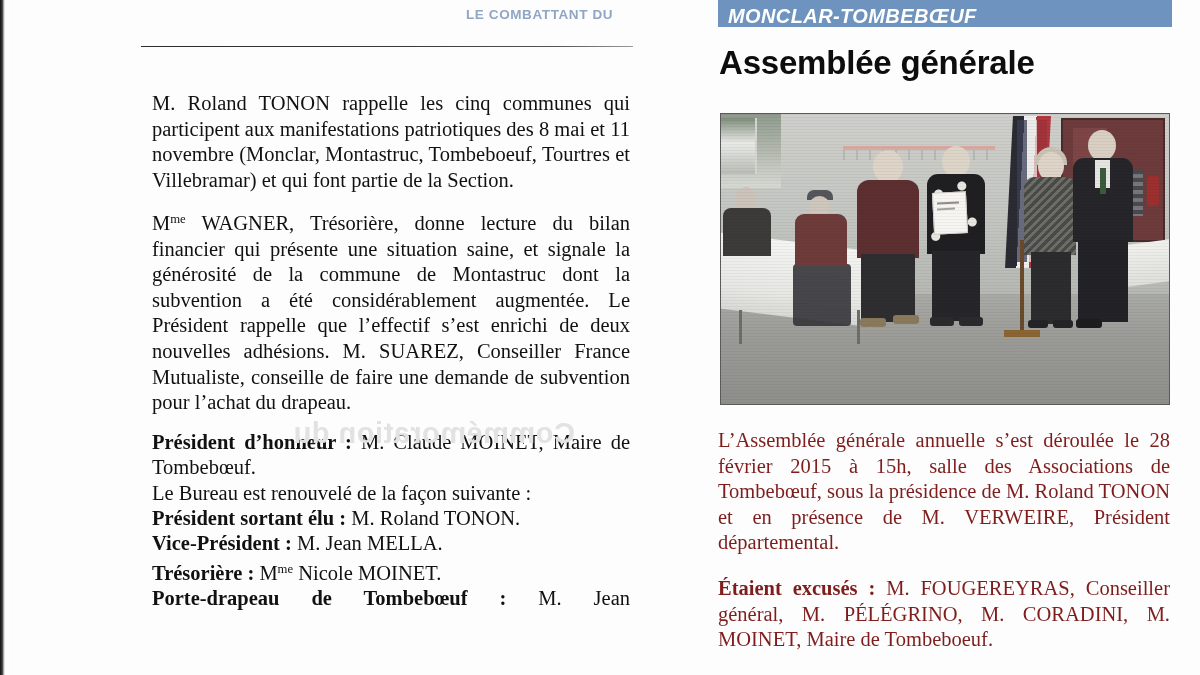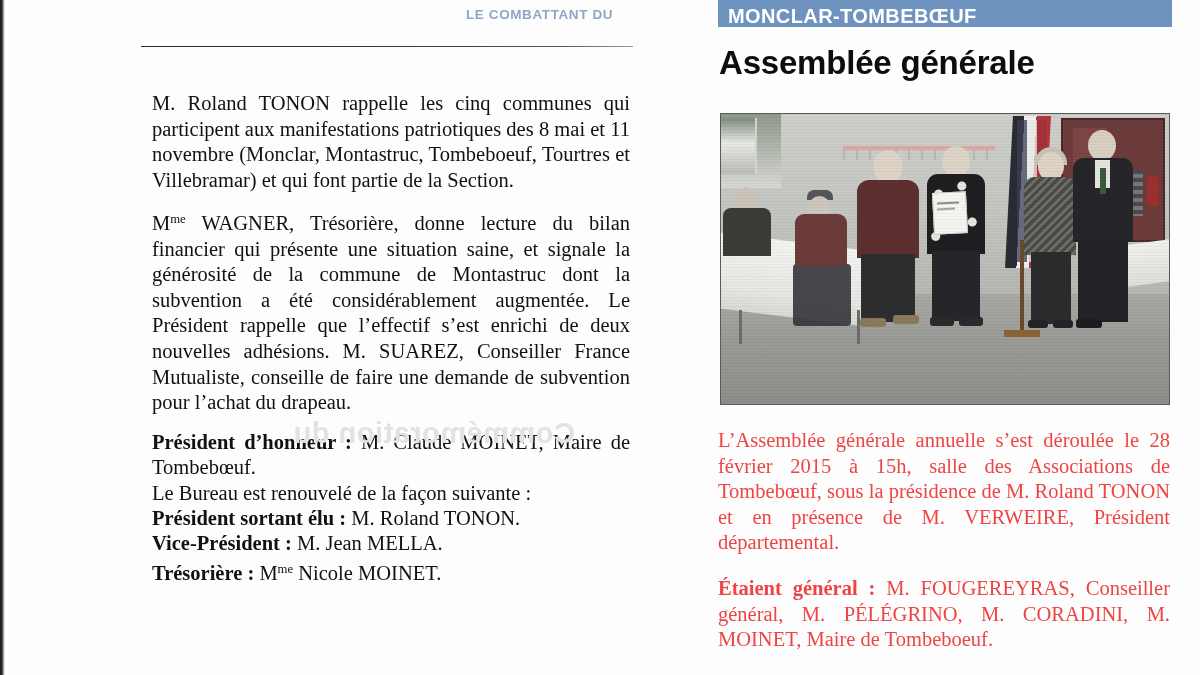--- a/index.html
+++ b/index.html
@@ -123,20 +123,21 @@
   .section-band-label {
     position: absolute;
     left: 10px;
     top: 5px;
     font-family: "Liberation Sans", "DejaVu Sans", sans-serif;
     font-weight: 700;
     font-size: 20px;
     letter-spacing: 0.4px;
     color: #ffffff;
     white-space: nowrap;
+    font-style: italic;
   }
   .article-title {
     position: absolute;
     left: 1px;
     top: 44px;
     font-family: "Liberation Sans", "DejaVu Sans", sans-serif;
     font-weight: 700;
     font-size: 33px;
     color: #0d0d0d;
     letter-spacing: -0.2px;
@@ -301,21 +302,21 @@
     position: absolute;
     left: 0;
     top: 428px;
     width: 452px;
   }
   .rpara {
     margin: 0 0 20px 0;
     font-size: 20.5px;
     line-height: 25.6px;
     text-align: justify;
-    color: #ef4444;
+    color: #7f1d1d;
   }
   .rpara.excused { text-align: justify; }
   .rpara b { font-weight: 700; }
 </style>
 </head>
 <body>
 
 <div class="page">
 
   <div class="scan-edge"></div>
@@ -351,20 +352,23 @@
         <div class="bureau-line">
           <b>Vice-Président :</b><span> M. Jean MELLA.</span>
         </div>
 
         <div class="bureau-line">
           <b>Trésorière :</b>
           <span>M</span><sup class="ord">me</sup><span> Nicole MOINET.</span>
         </div>
 
 
+        <div class="bureau-line last">
+          <b>Porte-drapeau de Tombebœuf :</b><span> M. Jean</span>
+        </div>
       </div>
 
     </div>
   </div>
 
   <div class="ghost">Commémoration du</div>
 
   <div class="right-col">
 
     <div class="section-band"></div>
@@ -434,19 +438,19 @@
         <div class="photo-grain"></div>
       </div>
     </div>
 
     <div class="right-body">
       <p class="rpara">
         <span>L’Assemblée générale annuelle s’est déroulée le 28 février 2015 à 15h, salle des Associations de Tombebœuf, sous la présidence de M. Roland TONON et en présence de M. VERWEIRE, Président départemental.</span>
       </p>
 
       <p class="rpara excused">
-        <b>Étaient général :</b><span> M. FOUGEREYRAS, Conseiller général, M. PÉLÉGRINO, M. CORADINI, M. MOINET, Maire de Tombeboeuf.</span>
+        <b>Étaient excusés :</b><span> M. FOUGEREYRAS, Conseiller général, M. PÉLÉGRINO, M. CORADINI, M. MOINET, Maire de Tombeboeuf.</span>
       </p>
     </div>
 
   </div>
 
 </div>
 
 </body></html>

